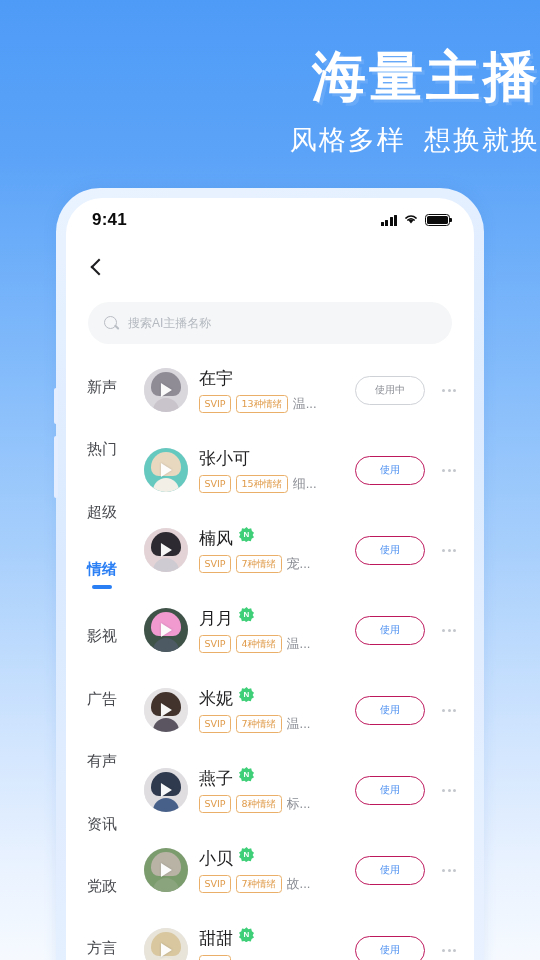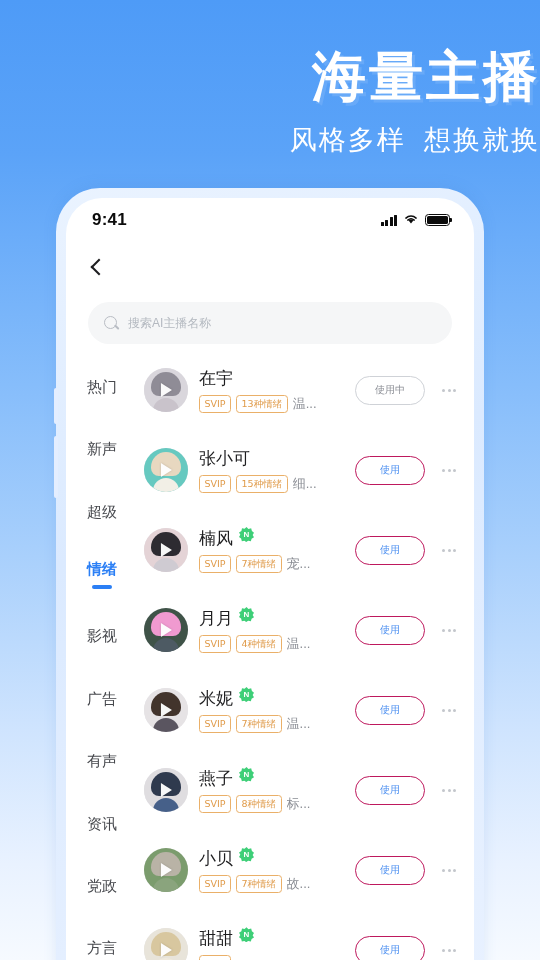--- a/index.html
+++ b/index.html
@@ -252,24 +252,24 @@
     <div class="search-wrap">
       <div class="search-box">
         <span class="search-icon"></span>
         <input class="search-input" type="text" placeholder="搜索AI主播名称" style="">
       </div>
     </div>
 
     <div class="content">
       <div class="sidebar" id="sidebar">
           <div class="side-item">
+            <span>新声</span>
+          </div>
+          <div class="side-item">
             <span>热门</span>
-          </div>
-          <div class="side-item">
-            <span>新声</span>
           </div>
           <div class="side-item">
             <span>超级</span>
           </div>
           <div class="side-item active">
             <span>情绪</span>
             <span class="side-underline"></span>
           </div>
           <div class="side-item">
             <span>影视</span>

